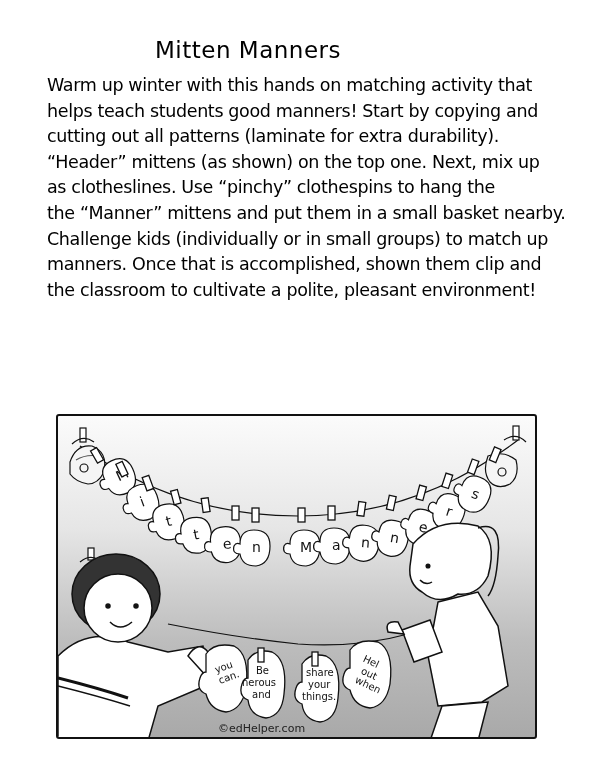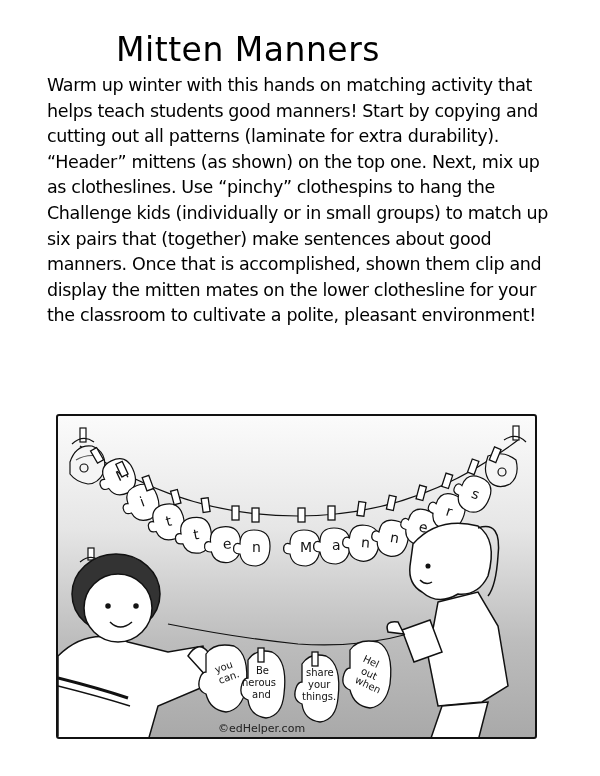--- a/index.html
+++ b/index.html
@@ -1,39 +1,38 @@
 <!DOCTYPE html>
 <html><head>
 <meta charset="utf-8">
 <style>
   html, body { margin:0; padding:0; background:#ffffff; }
   body { width:600px; height:776px; position:relative; overflow:hidden; font-family:"DejaVu Sans", sans-serif; color:#000; }
-  .title { position:absolute; left:0; top:30px; width:496px; text-align:center; font-size:33px; line-height:40px; letter-spacing:0.5px; }
+  .title { position:absolute; left:0; top:30px; width:496px; text-align:center; font-size:23px; line-height:40px; letter-spacing:0.5px; }
   .body-text { position:absolute; left:47px; top:73px; width:520px; }
   .body-text .line { font-size:17.5px; line-height:25.6px; white-space:nowrap; letter-spacing:-0.35px; }
   .frame { position:absolute; left:56px; top:414px; width:481px; height:325px; border:2px solid #111; border-radius:3px;
            background:linear-gradient(#fbfbfb 0%, #e6e6e6 35%, #bdbdbd 70%, #a9a9a9 100%); overflow:hidden; box-sizing:border-box; }
   .frame svg { position:absolute; left:0; top:0; }
   .mitten-text { font-family:"DejaVu Sans", sans-serif; }
 </style>
 </head>
 <body>
 
 <div class="title">Mitten Manners</div>
 
 <div class="body-text">
   <div class="line">Warm up winter with this hands on matching activity that</div>
   <div class="line">helps teach students good manners! Start by copying and</div>
   <div class="line">cutting out all patterns (laminate for extra durability).</div>
   <div class="line">“Header” mittens (as shown) on the top one. Next, mix up</div>
   <div class="line">as clotheslines. Use “pinchy” clothespins to hang the</div>
+  <div class="line">the “Manner” mittens and put them in a small basket nearby.</div>
   <div class="line">Challenge kids (individually or in small groups) to match up</div>
-  <div class="line">six pairs that (together) make sentences about good</div>
   <div class="line">manners. Once that is accomplished, shown them clip and</div>
-  <div class="line">display the mitten mates on the lower clothesline for your</div>
   <div class="line">the classroom to cultivate a polite, pleasant environment!</div>
 </div>
 
 <div class="frame">
   <svg width="481" height="325" viewBox="0 0 481 325">
 
     <path d="M22 30 Q 120 100 240 100 Q 360 100 460 24" fill="none" stroke="#111" stroke-width="1.2"></path>
 
     <g stroke="#111" stroke-width="1.2" fill="#fff">
       <rect x="22" y="12" width="6" height="14"></rect>

